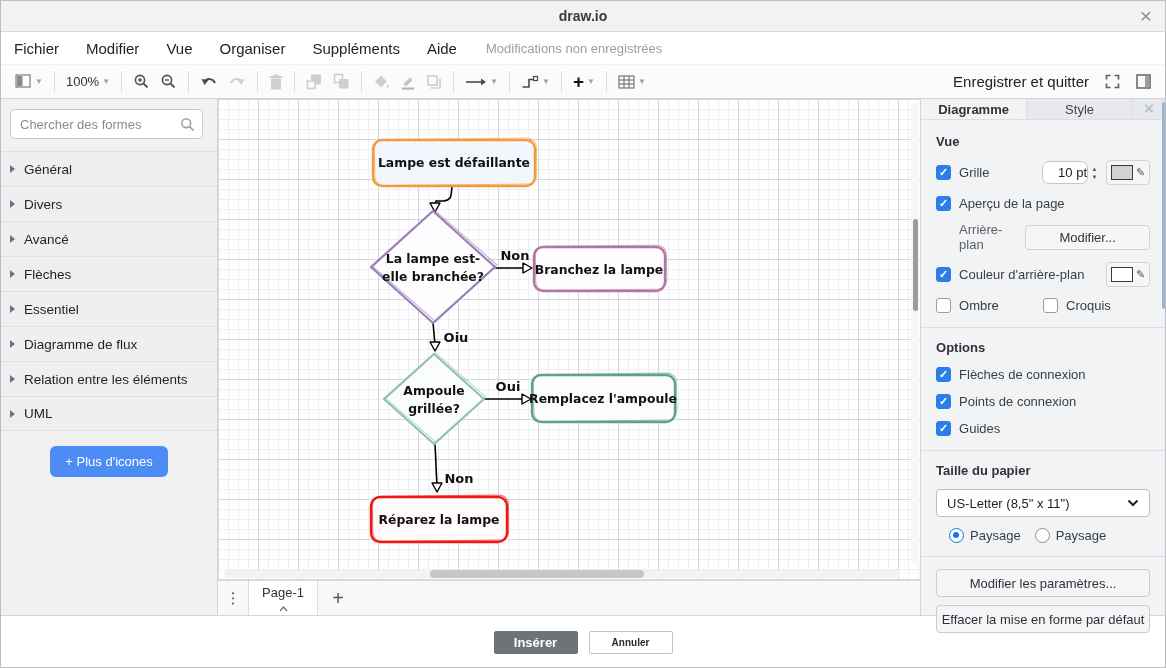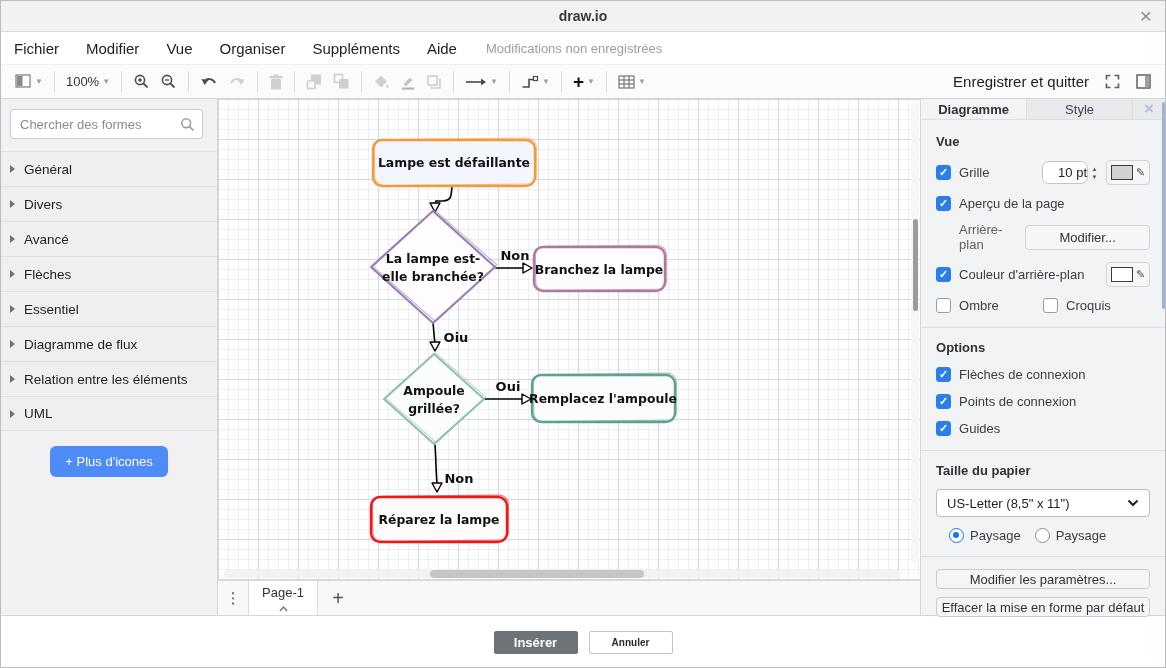--- a/index.html
+++ b/index.html
@@ -118,21 +118,21 @@
   .select { height:28px; border:1px solid #b9bec6; border-radius:4px; background:#fff;
         display:flex; align-items:center; padding:0 10px; color:#1f1f1f; margin-bottom:11px; }
   .select .chev { margin-left:auto; }
   .radio-row { display:flex; align-items:center; gap:6px; margin-left:13px; margin-bottom:4px; }
   .radio { width:15px; height:15px; border-radius:50%; border:1.5px solid #8a9098; background:#fff;
         position:relative; flex:none; }
   .radio.on { border-color:#1a73e8; }
   .radio.on::after { content:""; position:absolute; left:3px; top:3px; width:6px; height:6px;
         border-radius:50%; background:#1a73e8; }
   .radio-label { color:#394046; margin-right:8px; }
-  .wide-btn { width:100%; height:20px; background:#f4f5f6; border:1px solid #c9cdd2; border-radius:4px;
+  .wide-btn { width:100%; height:28px; background:#f4f5f6; border:1px solid #c9cdd2; border-radius:4px;
         font-size:13px; color:#2f3338; display:flex; align-items:center; justify-content:center;
         margin-bottom:8px; font-family:inherit; }
   .panel-scroll { position:absolute; right:0px; top:3px; width:3px; height:207px;
         background:#9fb3cf; border-radius:2px; }
 
   
   .bottombar { height:53px; background:#fff; border-top:1px solid #d6d6d6; display:flex;
         align-items:center; justify-content:center; gap:11px; }
   .btn-insert { min-width:84px; height:23px; background:#6e7377; color:#fff; font-weight:bold;
         font-size:13px; border:1px solid #6e7377; border-radius:2px; padding:0 18px;

